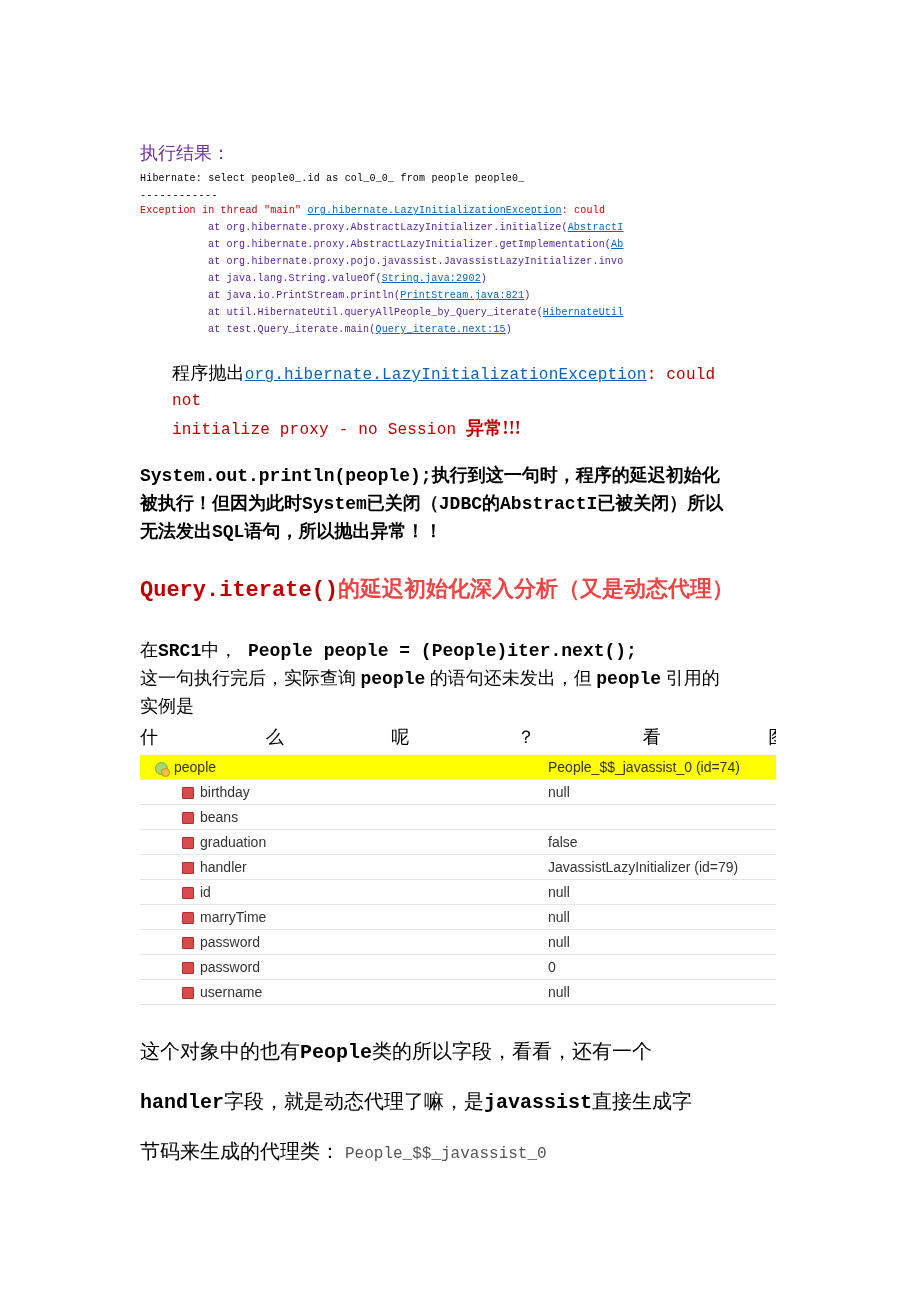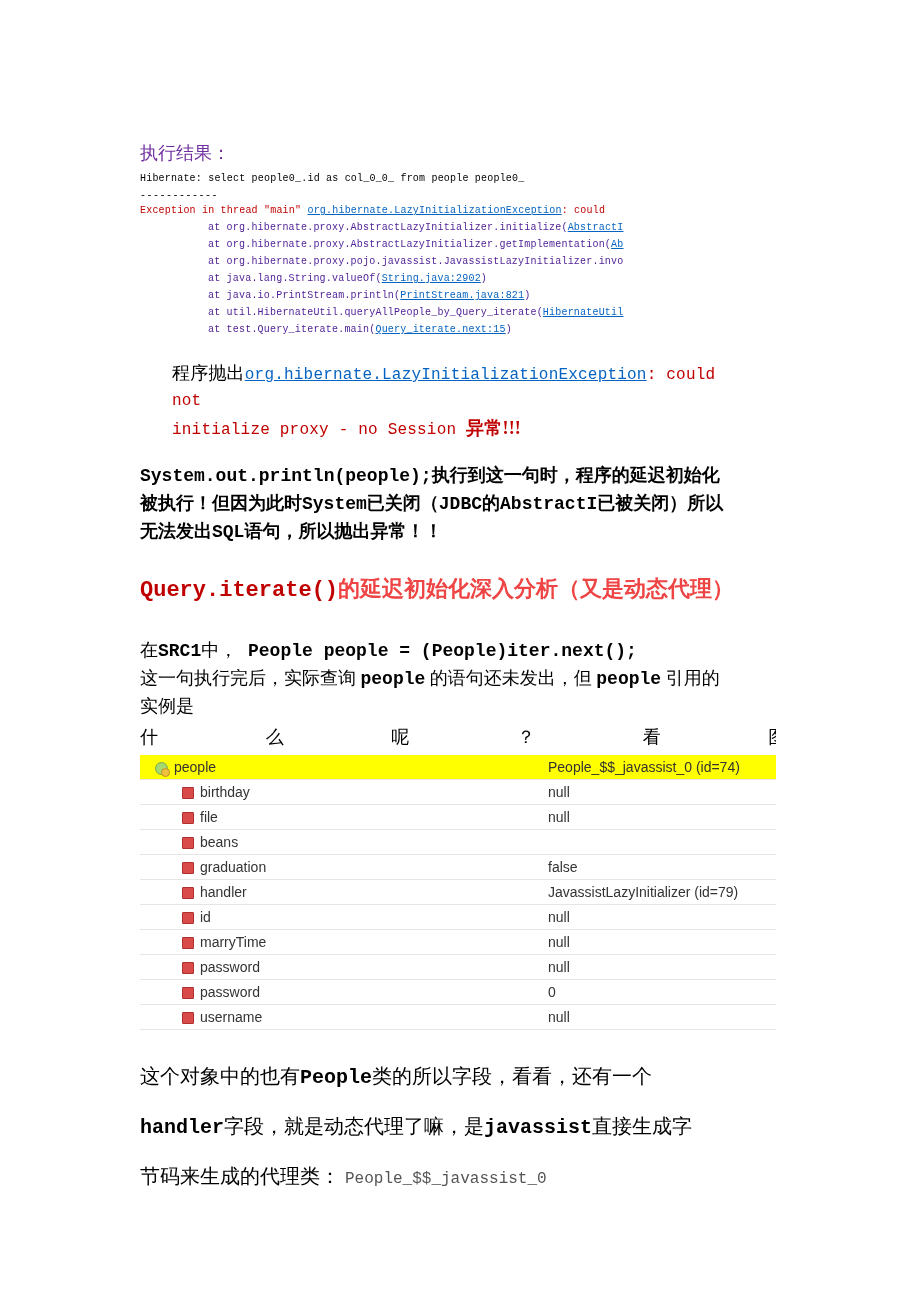--- a/index.html
+++ b/index.html
@@ -177,24 +177,20 @@
     <tbody id="debug-body">
         <tr class="highlight">
           <td class="col-key lv0"><span class="icon-cell"><span class="obj-icon"></span></span><span class="key-label">people</span></td>
           <td class="col-val">People_$$_javassist_0  (id=74)</td>
         </tr>
         <tr>
           <td class="col-key lv1"><span class="icon-cell"><span class="field-icon"></span></span><span class="key-label">birthday</span></td>
           <td class="col-val">null</td>
         </tr>
         <tr>
-          <td class="col-key lv1"><span class="icon-cell"><span class="field-icon"></span></span><span class="key-label">file</span></td>
-          <td class="col-val">null</td>
-        </tr>
-        <tr>
           <td class="col-key lv1"><span class="icon-cell"><span class="field-icon"></span></span><span class="key-label">beans</span></td>
           <td class="col-val"></td>
         </tr>
         <tr>
           <td class="col-key lv1"><span class="icon-cell"><span class="field-icon"></span></span><span class="key-label">graduation</span></td>
           <td class="col-val">false</td>
         </tr>
         <tr>
           <td class="col-key lv1"><span class="icon-cell"><span class="field-icon"></span></span><span class="key-label">handler</span></td>
           <td class="col-val">JavassistLazyInitializer  (id=79)</td>

